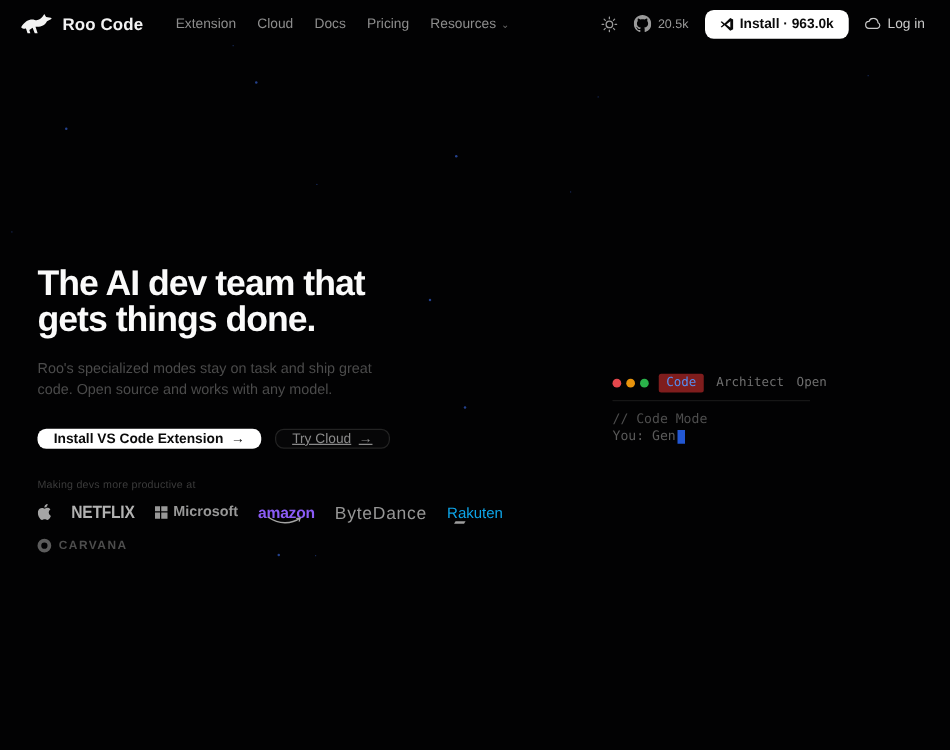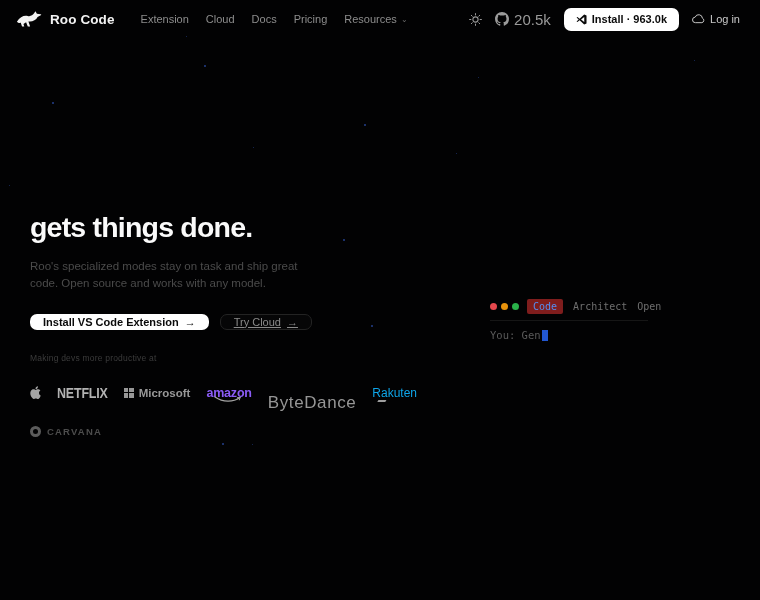--- a/index.html
+++ b/index.html
@@ -24,21 +24,21 @@
     display:flex; align-items:center; padding:0 16px;
   }
   .brand { display:flex; align-items:center; gap:7px; cursor:pointer; }
   .brand-logo { width:27px; height:18px; display:block; }
   .brand-name { font-size:13.5px; font-weight:700; color:#f3f3f3; letter-spacing:0.1px; }
   .nav-links { display:flex; align-items:center; margin-left:26px; gap:17px; }
   .nav-link { font-size:11px; color:#8d8d8d; cursor:pointer; display:flex; align-items:center; gap:4px; }
   .chev { font-size:8px; color:#6a6a6a; line-height:1; transform:translateY(1px); }
   .nav-right { margin-left:auto; display:flex; align-items:center; gap:13px; }
   .icon-btn { color:#9a9a9a; display:flex; align-items:center; cursor:pointer; }
-  .gh-stat { display:flex; align-items:center; gap:5px; color:#9a9a9a; font-size:15px; cursor:pointer; }
+  .gh-stat { display:flex; align-items:center; gap:5px; color:#9a9a9a; font-size:10px; cursor:pointer; }
   .install-btn {
     display:flex; align-items:center; gap:5px;
     background:#fff; color:#0a0a0a; border:none; cursor:pointer;
     font-family:"Liberation Sans", sans-serif;
     font-size:11px; font-weight:700;
     height:23px; padding:0 12px; border-radius:7px;
   }
   .login { display:flex; align-items:center; gap:5px; color:#c9c9c9; font-size:11px; cursor:pointer; }
 
   
@@ -56,21 +56,21 @@
   .social-label { margin-top:23px; font-size:8.5px; color:#3c3c3c; letter-spacing:0.2px; }
   .logo-row { margin-top:10px; display:flex; align-items:center; gap:16px;text-align:center; }
   .logo-row2 { margin-top:13px; display:flex; align-items:center; gap:6px; }
   .co { color:#979797; display:flex; align-items:center; white-space:nowrap; }
   .co-netflix { font-size:12.5px; font-weight:800; letter-spacing:-0.2px; text-transform:uppercase; color:#b2b2b2; transform:scaleY(1.15); }
   .co-microsoft { gap:5px; font-size:11.5px; font-weight:600; color:#989898; }
   .ms-grid { display:grid; grid-template-columns:4.5px 4.5px; grid-template-rows:4.5px 4.5px; gap:1px; }
   .ms-grid i { background:#989898; display:block; }
   .co-amazon { font-size:12.5px; font-weight:700; text-transform:lowercase; color:#8b5cf6; position:relative; letter-spacing:-0.2px; }
   .amz-smile { position:absolute; left:8px; bottom:-3px; }
-  .co-bytedance { font-size:17px; font-weight:500; letter-spacing:0.6px; color:#969696;margin-top:20px; }
+  .co-bytedance { font-size:14px; font-weight:500; letter-spacing:0.6px; color:#969696; }
   .co-rakuten { font-size:12px; font-weight:400; color:#0ea5e9; position:relative; }
   .rk-line { position:absolute; left:6px; bottom:-2px; width:8px; height:1.5px; background:#9e9e9e; transform:skewX(-30deg); }
   .co-carvana { gap:6px; font-size:9.5px; font-weight:700; letter-spacing:1.2px; text-transform:uppercase; color:#4d4d4d; }
   .cv-ring { width:11px; height:11px; border-radius:50%; border:3px solid #5c5c5c; }
 
   
   .editor { position:absolute; left:490px; top:299px; width:162px; }
   .editor-head { display:flex; align-items:center; }
   .dots { display:flex; gap:4px; align-items:center; }
   .dot { width:7px; height:7px; border-radius:50%; }
@@ -157,20 +157,21 @@
         <svg width="13" height="10" viewBox="0 0 16 12">
           <path fill="none" stroke="#c9c9c9" stroke-width="1.2" d="M4.2 10.5a3.4 3.4 0 0 1-.3-6.8A4.6 4.6 0 0 1 12.8 5a2.9 2.9 0 0 1-.6 5.5z"></path>
         </svg>
         <span>Log in</span>
       </a>
     </div>
   </header>
 
   <section class="hero-left">
     <h1 class="hero-title">
+      <span>The AI dev team that</span>
       <span>gets things done.</span>
     </h1>
     <p class="hero-sub">Roo's specialized modes stay on task and ship great code. Open source and works with any model.</p>
 
     <div class="cta-row">
       <button class="btn btn-primary">
         <span>Install VS Code Extension</span>
         <span class="arrow">→</span>
       </button>
       <button class="btn btn-secondary">
@@ -227,20 +228,21 @@
         <span class="dot dot-green"></span>
       </div>
       <div class="tabs">
         <span class="tab active">Code</span>
         <span class="tab">Architect</span>
         <span class="tab">Open</span>
       </div>
     </div>
     <div class="editor-divider"></div>
     <div class="code-area">
+      <div class="code-comment">// Code Mode</div>
       <div class="code-line">
         <span>You: Gen</span>
         <span class="cursor"></span>
       </div>
     </div>
   </section>
 
 </div>
 
 </body></html>

